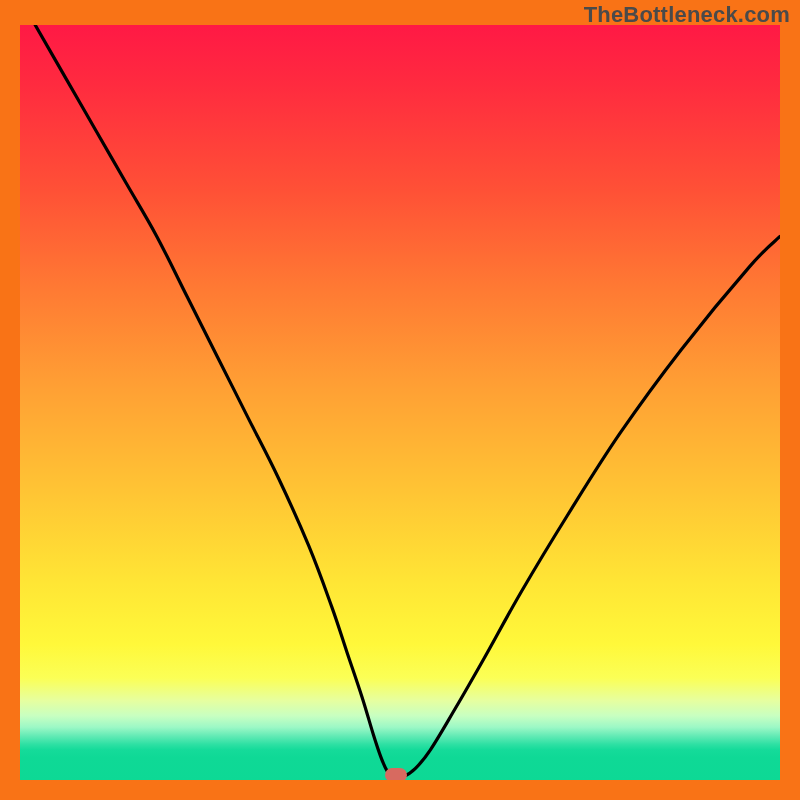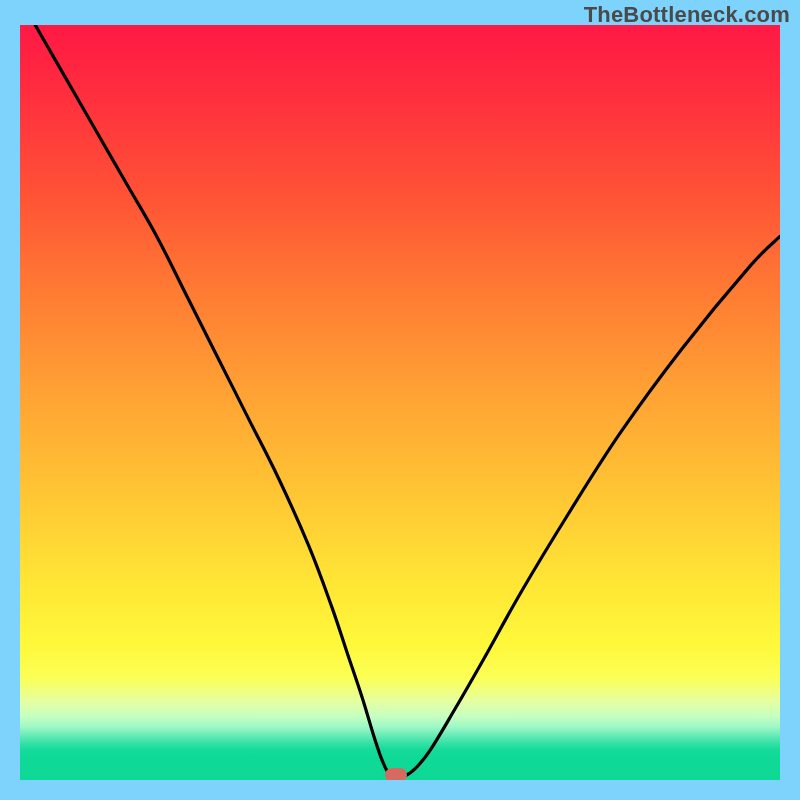--- a/index.html
+++ b/index.html
@@ -8,21 +8,21 @@
     width: 800px;
     height: 800px;
     background: #000;
     overflow: hidden;
     font-family: Arial, Helvetica, sans-serif;
   }
   .frame {
     position: relative;
     width: 800px;
     height: 800px;
-    background: #7dd3fc;
+    background: #f97316;
   }
   .watermark {
     position: absolute;
     top: 2px;
     right: 10px;
     color: #4a4a4a;
     font-size: 22px;
     font-weight: bold;
     letter-spacing: 0.2px;
     user-select: none;

